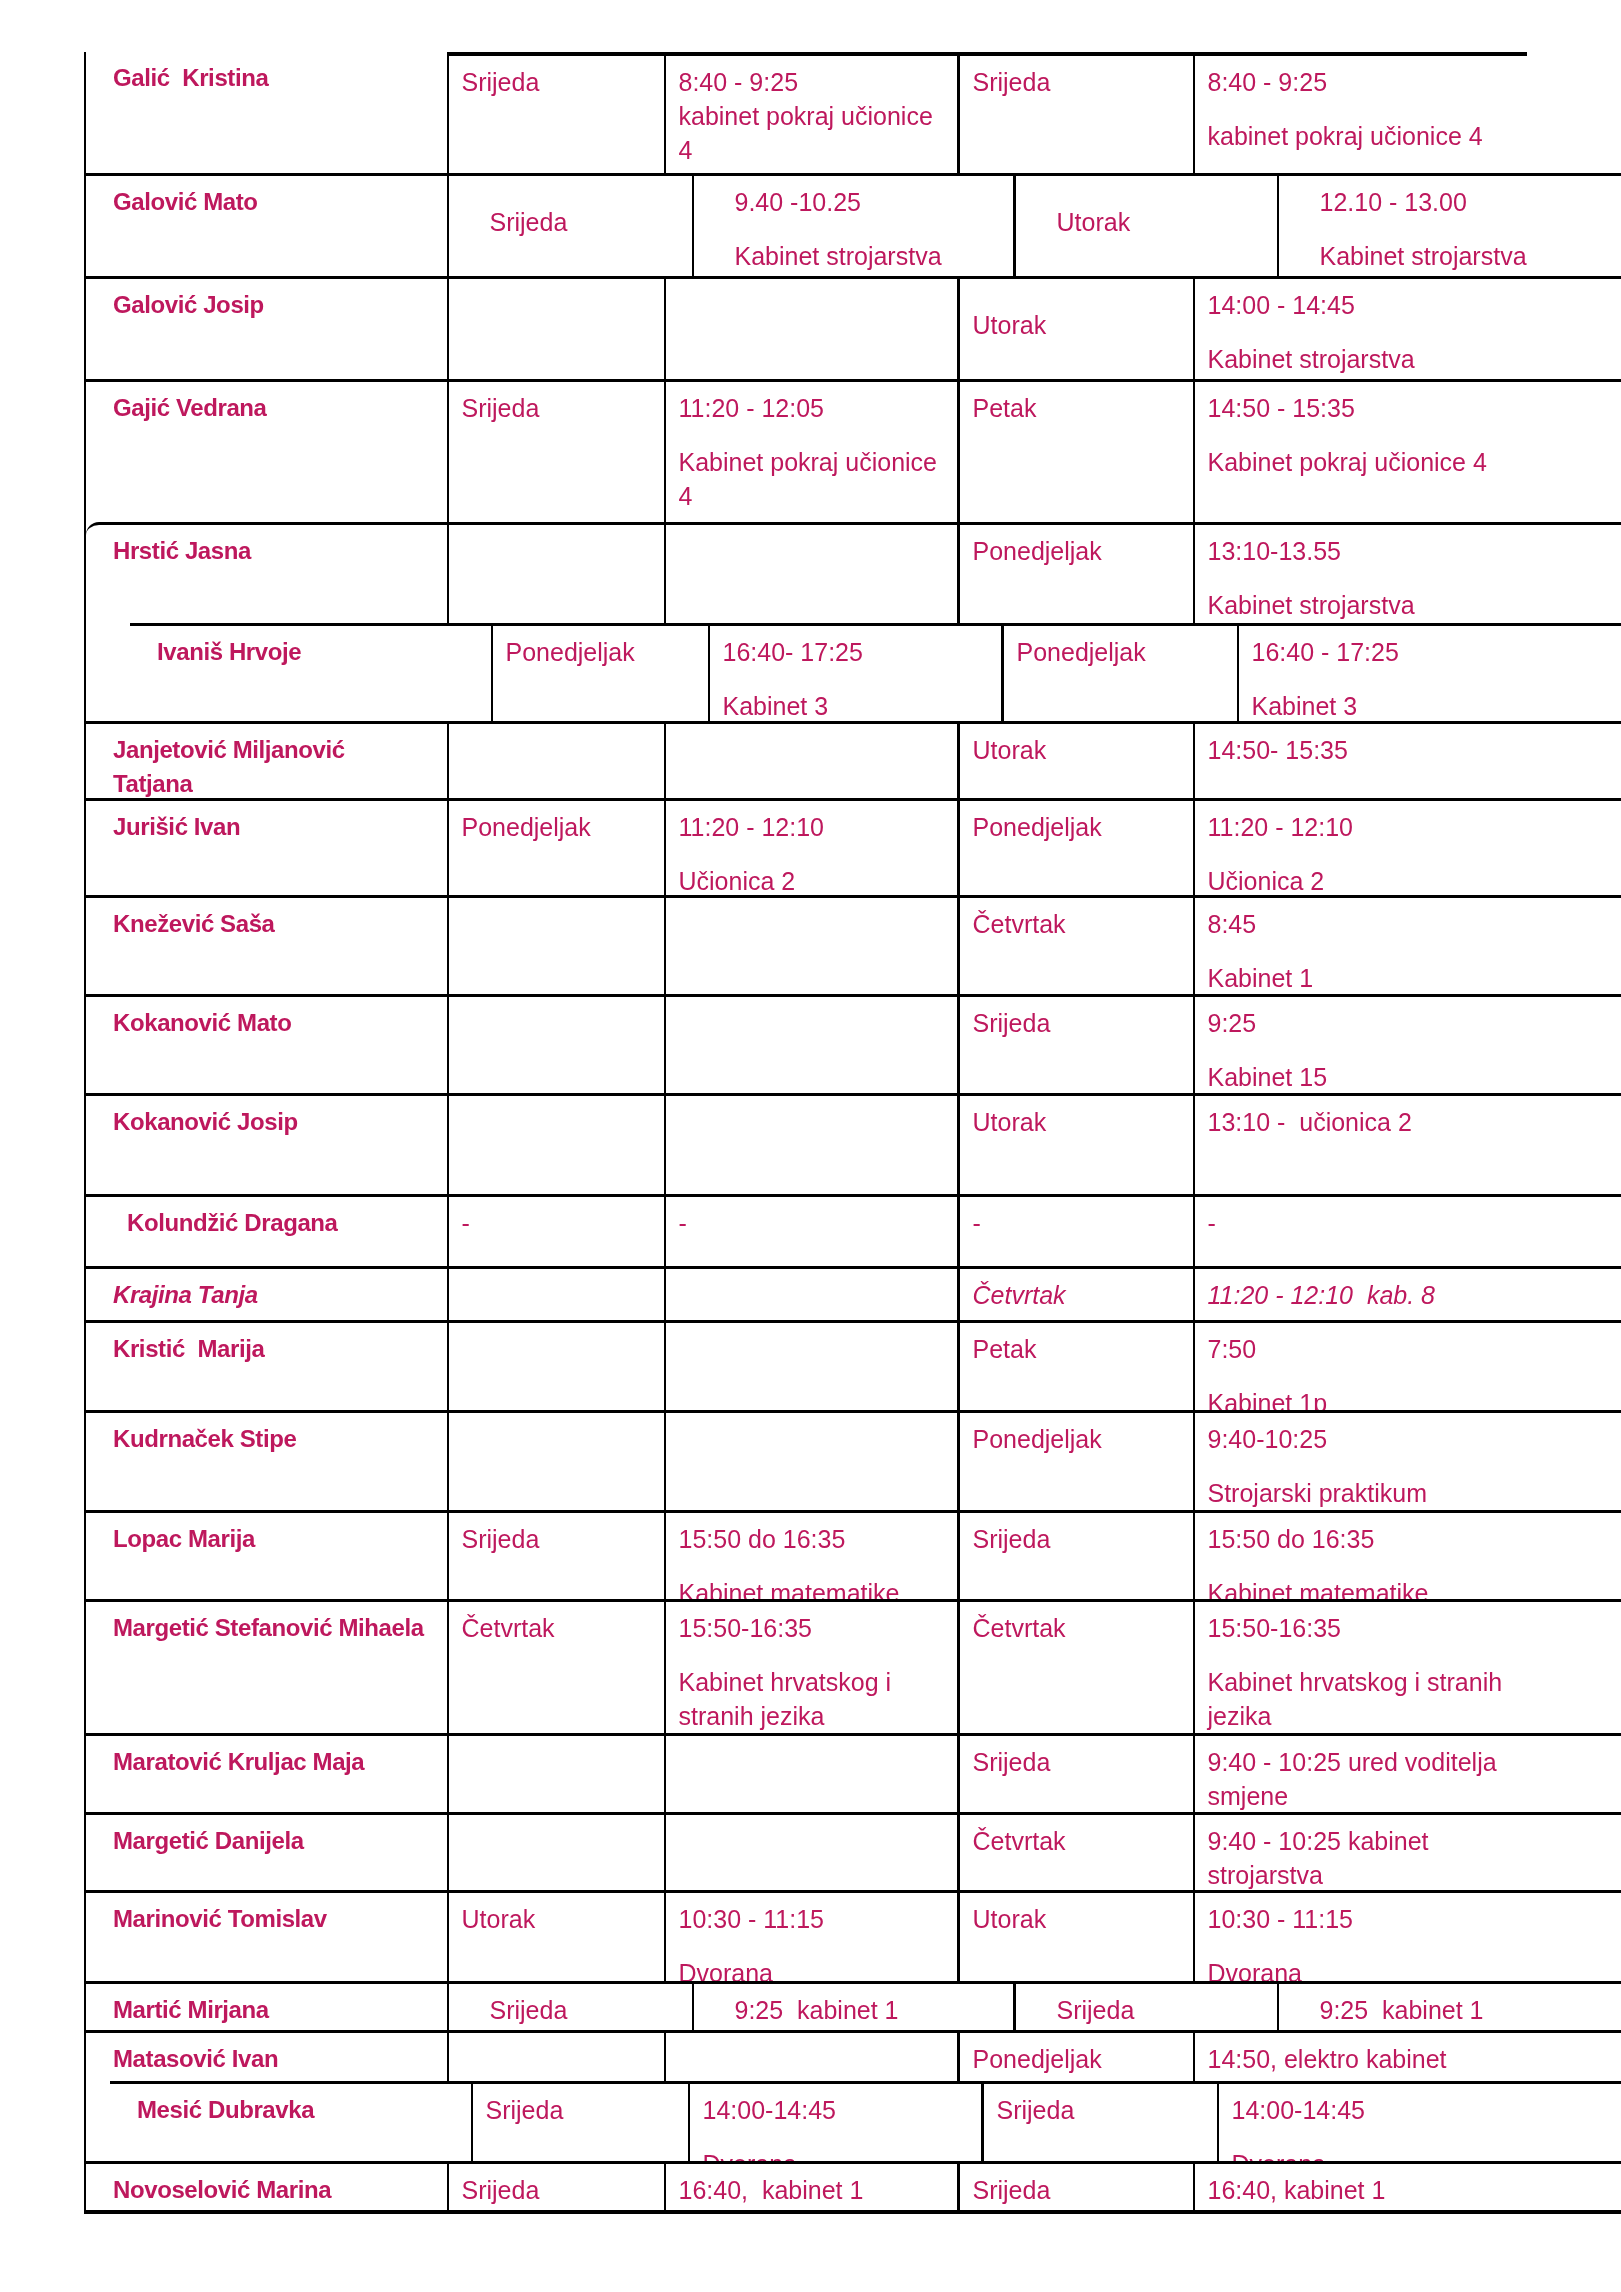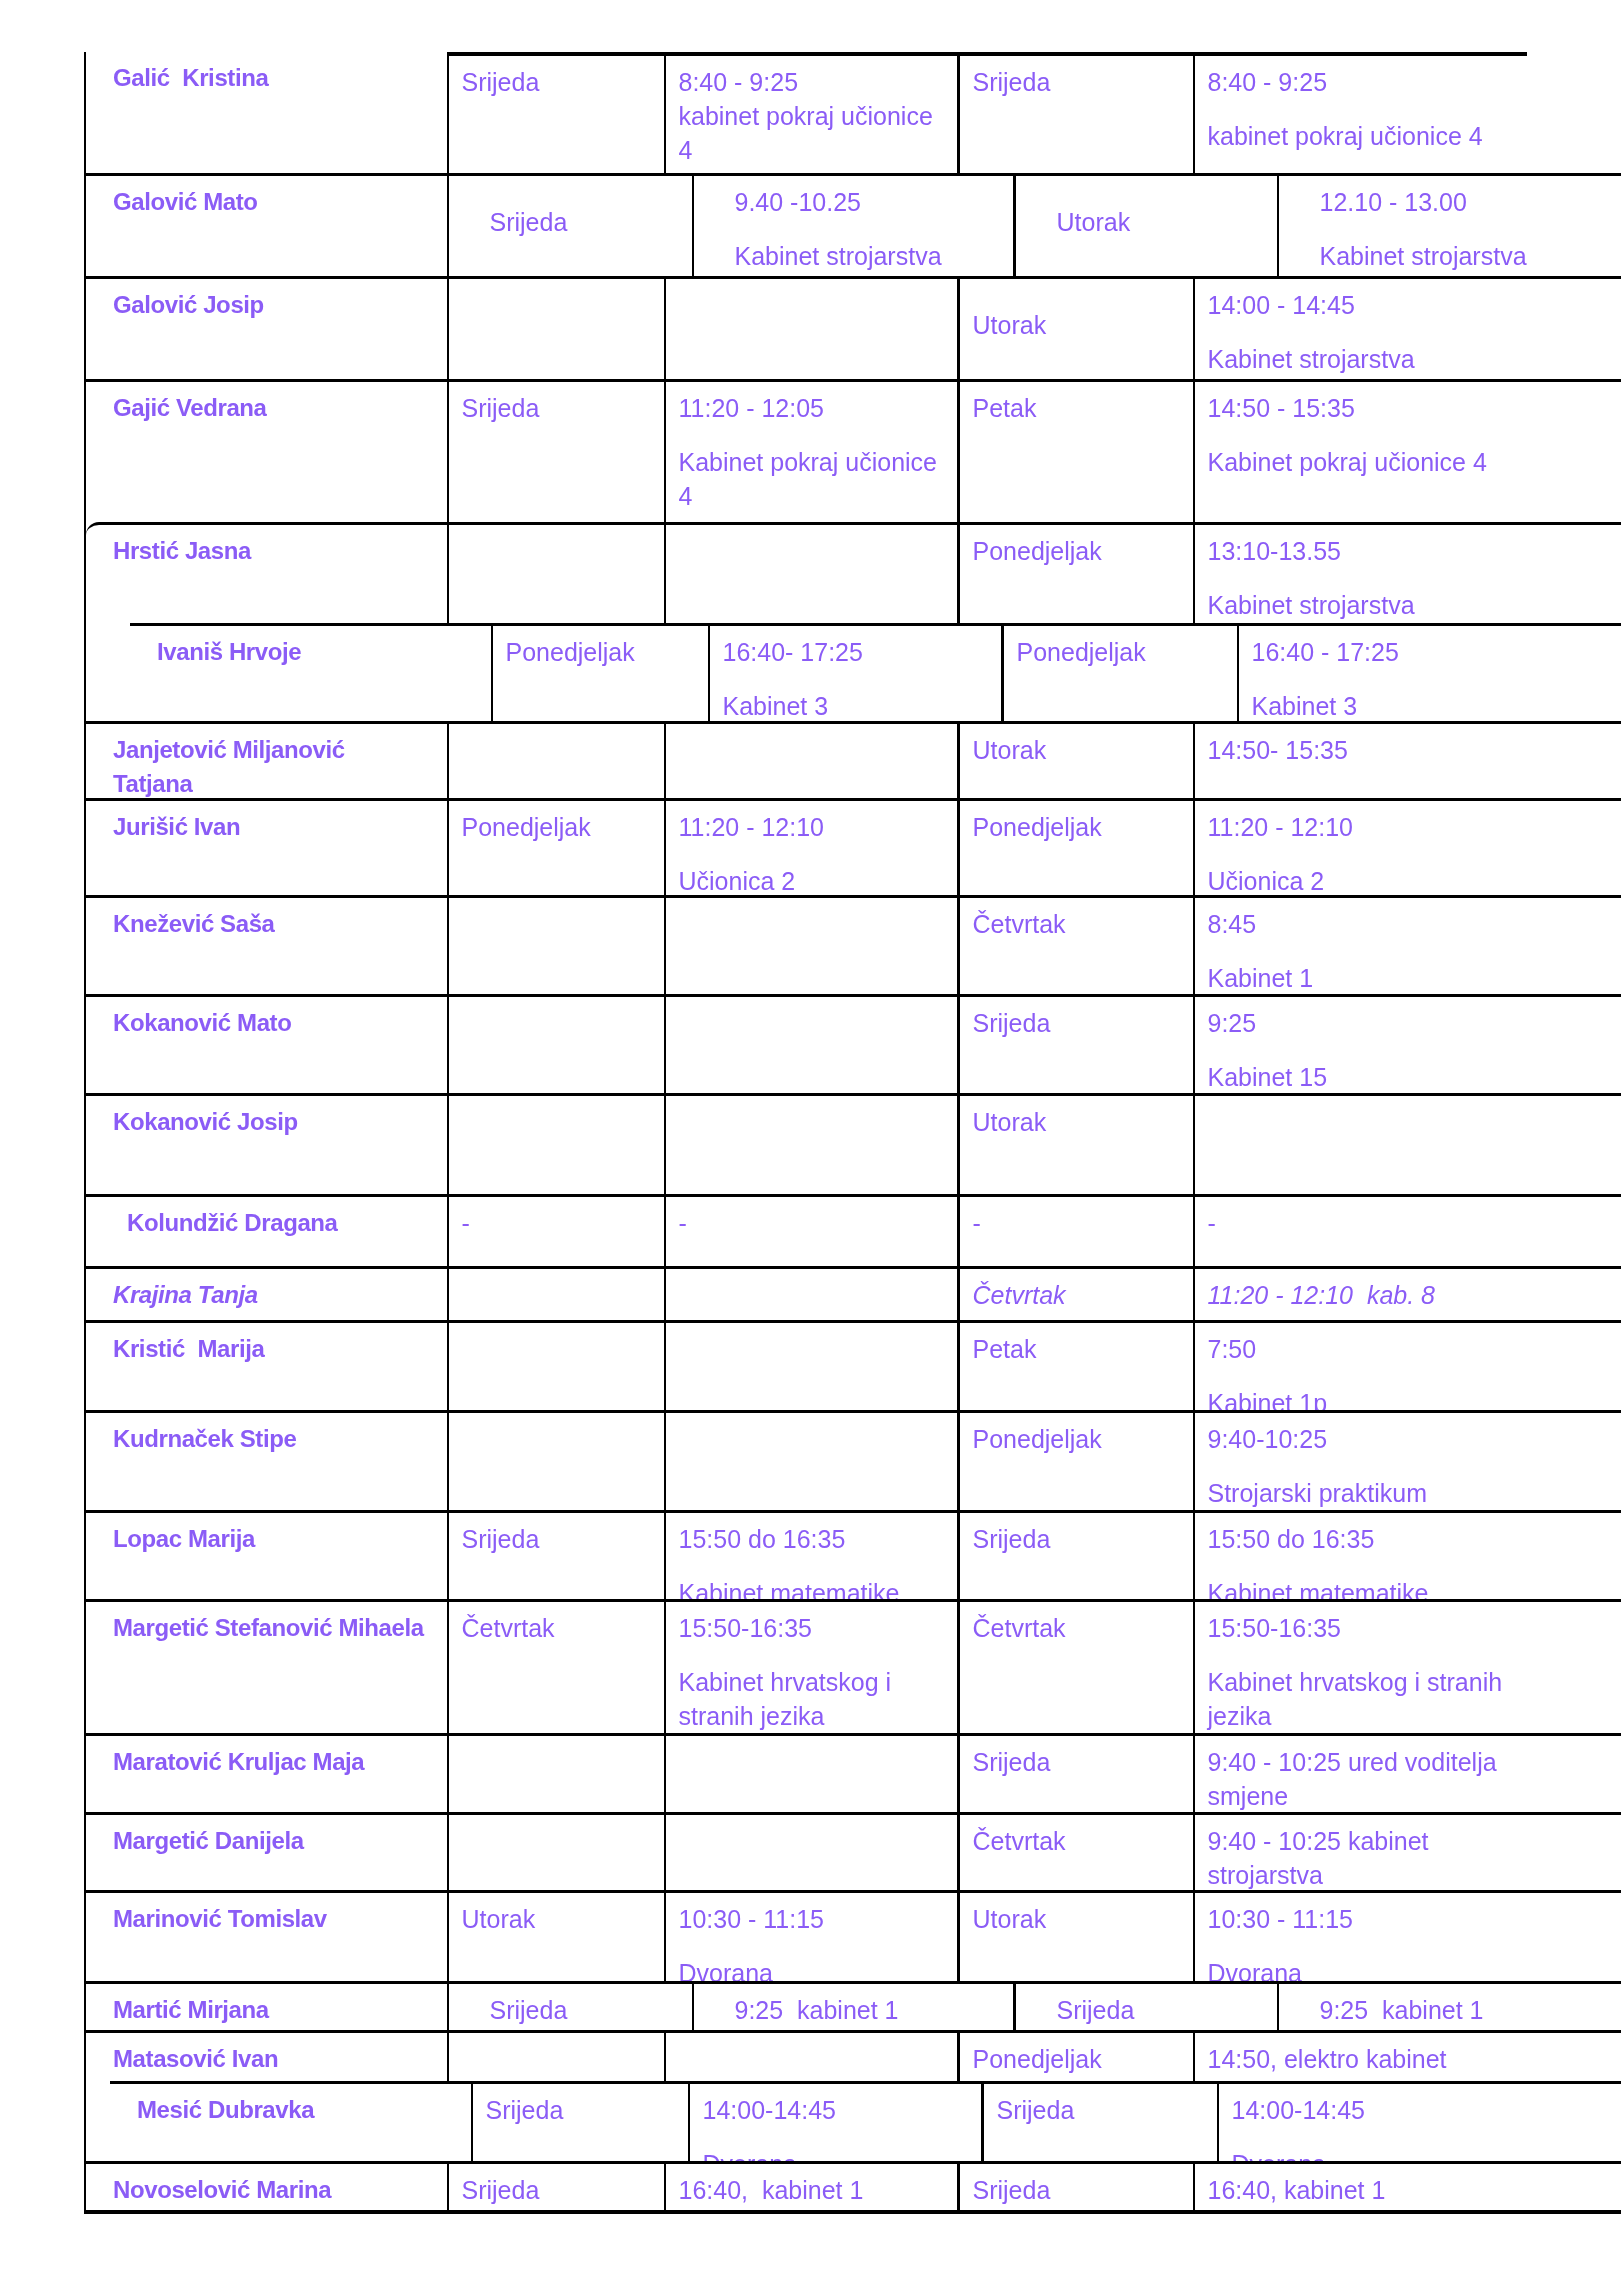--- a/index.html
+++ b/index.html
@@ -2,21 +2,21 @@
 <html style="font-size:14.3px"><head>
 <meta charset="utf-8">
 <style>
   html,body{margin:0;padding:0;background:#ffffff;}
   .page{
     position:relative;
     width:1622px;
     height:2293px;
     background:#ffffff;
     font-family:"Liberation Sans", sans-serif;
-    color:#8b5cf6;
+    color:#be185d;
     overflow:hidden;
   }
   .tbl{
     position:absolute;
     left:84px;
     top:52px;
     border-left:2.7px solid #000;
     border-right:2.7px solid #000;
     border-bottom:4.5px solid #000;
   }
@@ -327,20 +327,25 @@
             <div class="line">Kokanović Josip</div>
           </div>
         </div>
     <div class="cell c-day1"></div>
     <div class="cell c-time1"></div>
     <div class="cell c-day2">
           <div class="para">
             <div class="line">Utorak</div>
           </div>
         </div>
+    <div class="cell c-time2">
+          <div class="para">
+            <div class="line">13:10 -  učionica 2</div>
+          </div>
+        </div>
   </div>
       <div class="row" style="height: 72px;">
     <div class="cell c-name indented">
           <div class="para">
             <div class="line">Kolundžić Dragana</div>
           </div>
         </div>
     <div class="cell c-day1">
           <div class="para">
             <div class="line">-</div>

